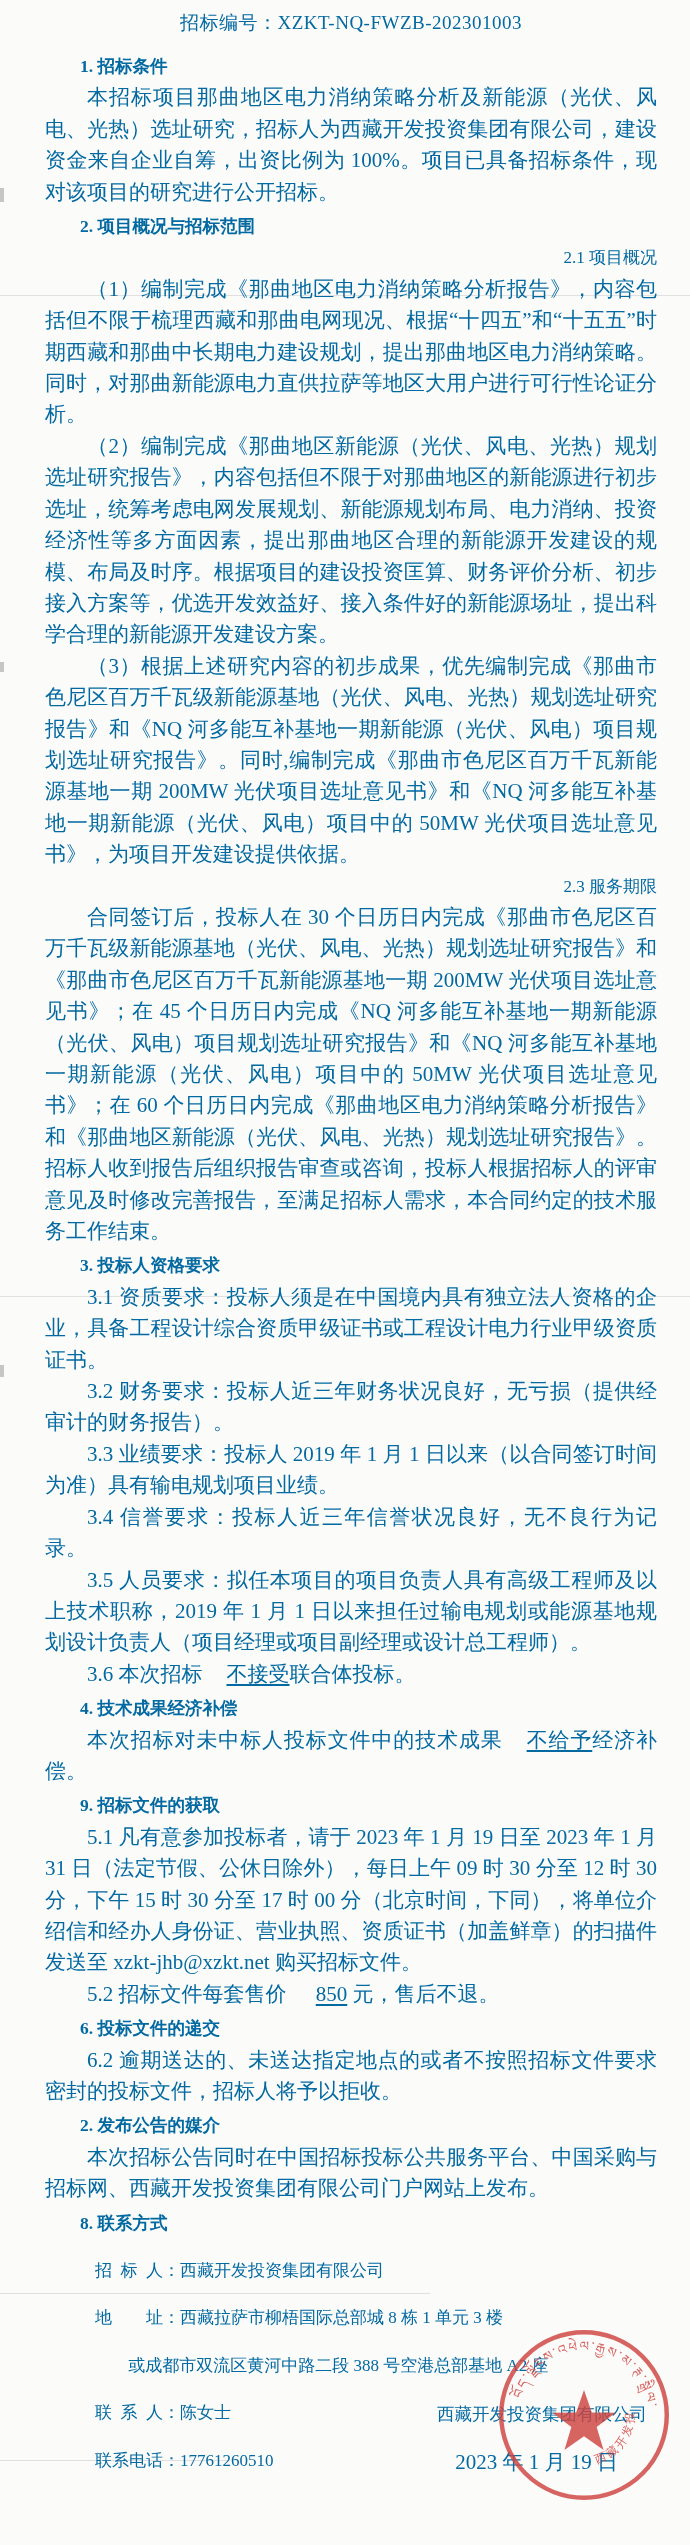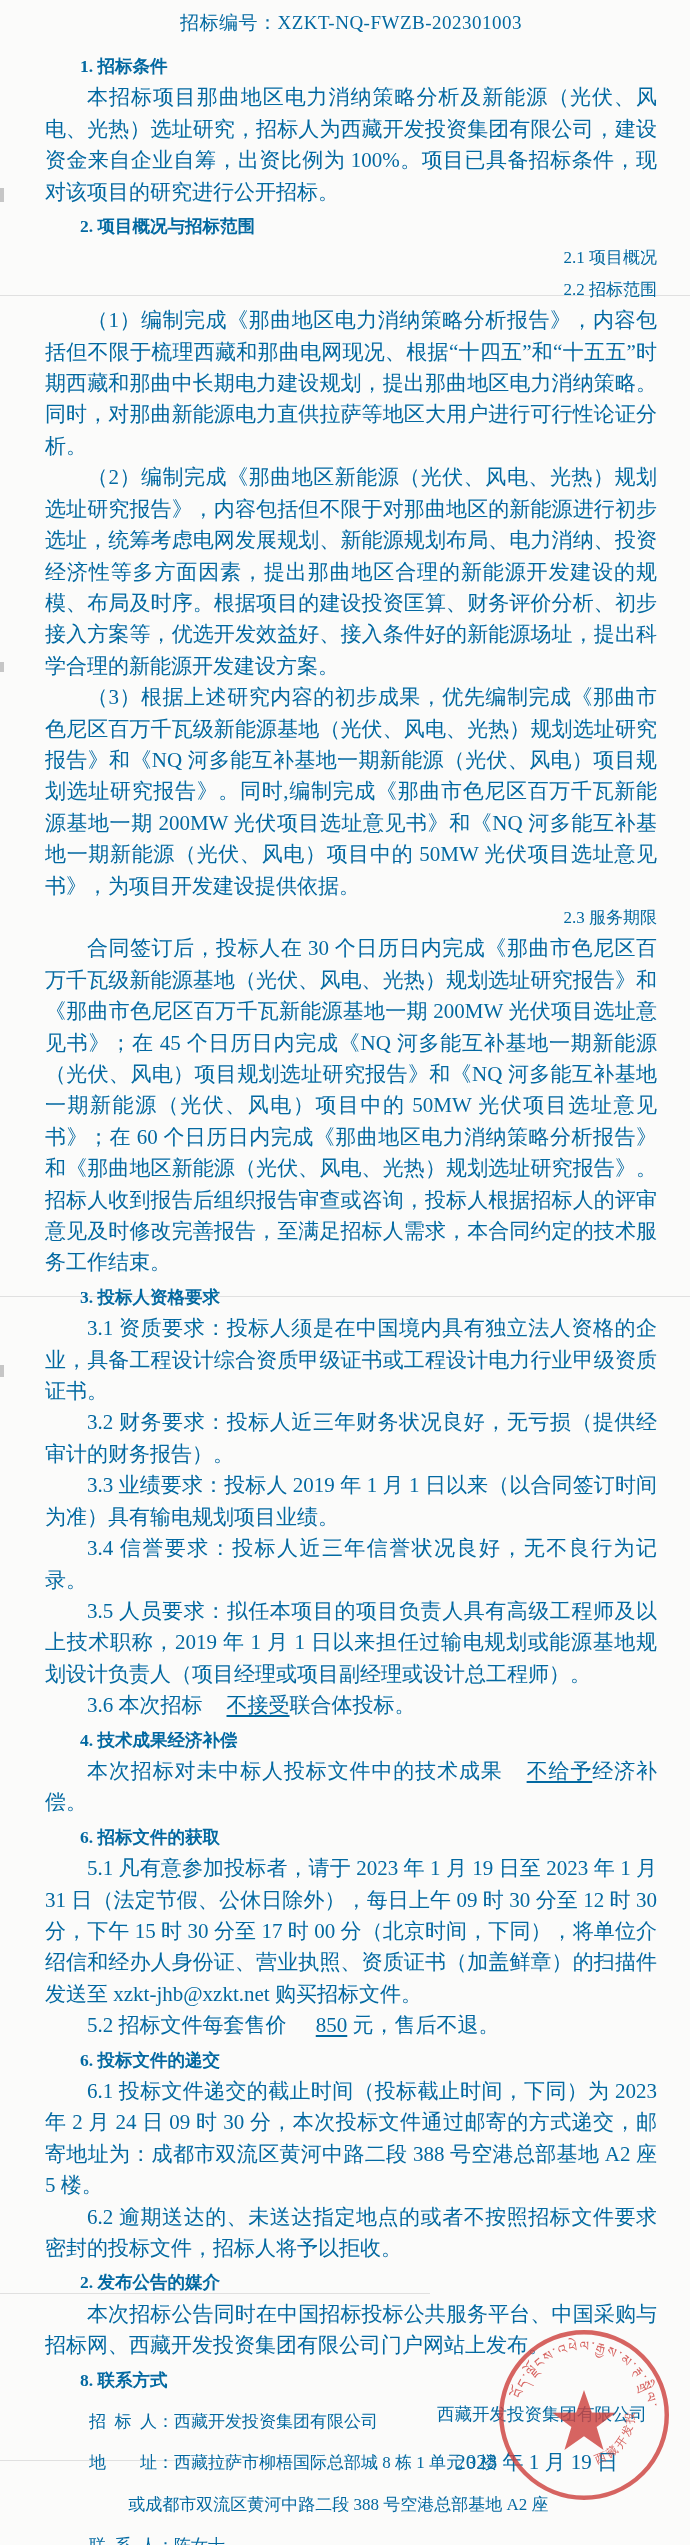--- a/index.html
+++ b/index.html
@@ -8,21 +8,21 @@
     background:#fbfbfa; overflow:hidden;
     font-family:"Liberation Serif","DejaVu Serif",serif;
     color:#0369a1;
   }
   .content { position:absolute; top:8px; left:45px; width:612px; }
   .title { font-size:19px; line-height:30px; text-align:center; letter-spacing:.5px; margin:0 0 13px 0; }
   .h  { font-size:17.5px; font-weight:bold; line-height:31.4px; text-indent:2em; margin:3px 0 0 0; }
   .sub{ font-size:17px; line-height:31.4px; text-indent:2em; margin:0;text-align:right; }
   .para { font-size:21px; line-height:31.4px; text-indent:2em; text-align:justify; margin:0; }
   .u { text-decoration:underline; text-underline-offset:3px;margin-left:24px; }
-  .row { font-size:17px; line-height:31.4px; text-indent:2em; margin:10px; }
+  .row { font-size:17px; line-height:31.4px; text-indent:2em; margin:16px; }
   .row-cont { font-size:17px; line-height:31.4px; text-indent:4.9em; margin:0; }
   .signature { position:absolute; top:2398px; right:33px; text-align:right; z-index:2; }
   .sig-company { font-size:17.5px; line-height:33px; padding-right:10px; margin:0; }
   .sig-date    { font-size:21px;   line-height:33px; padding-right:24px; margin:15px; }
   .seal { position:absolute; left:495px; top:2326px; width:178px; height:178px; z-index:3;
           opacity:.82; pointer-events:none; }
   
   .artifact { position:absolute; left:0; height:1px; background:#d9d9d9; opacity:.8; }
   .smudge { position:absolute; left:0; width:4px; background:#9a9a9a; opacity:.55; }
 </style>
@@ -40,44 +40,42 @@
   <div class="smudge" style="top:1365px; height:12px;"></div>
 
   <div class="content">
     <p class="title">招标编号：XZKT-NQ-FWZB-202301003</p>
 
     <p class="h">1.  招标条件</p>
     <p class="para">本招标项目那曲地区电力消纳策略分析及新能源（光伏、风电、光热）选址研究，招标人为西藏开发投资集团有限公司，建设资金来自企业自筹，出资比例为 100%。项目已具备招标条件，现对该项目的研究进行公开招标。</p>
 
     <p class="h">2.  项目概况与招标范围</p>
     <p class="sub">2.1 项目概况</p>
-    <p class="sub">2.2 招标范围</p>
     <p class="para">（1）编制完成《那曲地区电力消纳策略分析报告》，内容包括但不限于梳理西藏和那曲电网现况、根据“十四五”和“十五五”时期西藏和那曲中长期电力建设规划，提出那曲地区电力消纳策略。同时，对那曲新能源电力直供拉萨等地区大用户进行可行性论证分析。</p>
     <p class="para">（2）编制完成《那曲地区新能源（光伏、风电、光热）规划选址研究报告》，内容包括但不限于对那曲地区的新能源进行初步选址，统筹考虑电网发展规划、新能源规划布局、电力消纳、投资经济性等多方面因素，提出那曲地区合理的新能源开发建设的规模、布局及时序。根据项目的建设投资匡算、财务评价分析、初步接入方案等，优选开发效益好、接入条件好的新能源场址，提出科学合理的新能源开发建设方案。</p>
     <p class="para">（3）根据上述研究内容的初步成果，优先编制完成《那曲市色尼区百万千瓦级新能源基地（光伏、风电、光热）规划选址研究报告》和《NQ 河多能互补基地一期新能源（光伏、风电）项目规划选址研究报告》。同时,编制完成《那曲市色尼区百万千瓦新能源基地一期 200MW 光伏项目选址意见书》和《NQ 河多能互补基地一期新能源（光伏、风电）项目中的 50MW 光伏项目选址意见书》，为项目开发建设提供依据。</p>
     <p class="sub">2.3 服务期限</p>
     <p class="para">合同签订后，投标人在 30 个日历日内完成《那曲市色尼区百万千瓦级新能源基地（光伏、风电、光热）规划选址研究报告》和《那曲市色尼区百万千瓦新能源基地一期 200MW 光伏项目选址意见书》；在 45 个日历日内完成《NQ 河多能互补基地一期新能源（光伏、风电）项目规划选址研究报告》和《NQ 河多能互补基地一期新能源（光伏、风电）项目中的 50MW 光伏项目选址意见书》；在 60 个日历日内完成《那曲地区电力消纳策略分析报告》和《那曲地区新能源（光伏、风电、光热）规划选址研究报告》。招标人收到报告后组织报告审查或咨询，投标人根据招标人的评审意见及时修改完善报告，至满足招标人需求，本合同约定的技术服务工作结束。</p>
 
     <p class="h">3.  投标人资格要求</p>
     <p class="para">3.1 资质要求：投标人须是在中国境内具有独立法人资格的企业，具备工程设计综合资质甲级证书或工程设计电力行业甲级资质证书。</p>
     <p class="para">3.2 财务要求：投标人近三年财务状况良好，无亏损（提供经审计的财务报告）。</p>
     <p class="para">3.3 业绩要求：投标人 2019 年 1 月 1 日以来（以合同签订时间为准）具有输电规划项目业绩。</p>
     <p class="para">3.4 信誉要求：投标人近三年信誉状况良好，无不良行为记录。</p>
     <p class="para">3.5 人员要求：拟任本项目的项目负责人具有高级工程师及以上技术职称，2019 年 1 月 1 日以来担任过输电规划或能源基地规划设计负责人（项目经理或项目副经理或设计总工程师）。</p>
     <p class="para"><span>3.6 本次招标</span><span class="u">不接受</span><span>联合体投标。</span></p>
 
     <p class="h">4.  技术成果经济补偿</p>
     <p class="para"><span>本次招标对未中标人投标文件中的技术成果</span><span class="u">不给予</span><span>经济补偿。</span></p>
 
-    <p class="h">6.  招标文件的获取</p>
+    <p class="h">9.  招标文件的获取</p>
     <p class="para">5.1 凡有意参加投标者，请于 2023 年 1 月 19 日至 2023 年 1 月 31 日（法定节假、公休日除外），每日上午 09 时 30 分至 12 时 30 分，下午 15 时 30 分至 17 时 00 分（北京时间，下同），将单位介绍信和经办人身份证、营业执照、资质证书（加盖鲜章）的扫描件发送至 xzkt-jhb@xzkt.net 购买招标文件。</p>
     <p class="para"><span>5.2 招标文件每套售价 </span><span class="u">850</span><span> 元，售后不退。</span></p>
 
     <p class="h">6.  投标文件的递交</p>
-    <p class="para">6.1 投标文件递交的截止时间（投标截止时间，下同）为 2023 年 2 月 24 日 09 时 30 分，本次投标文件通过邮寄的方式递交，邮寄地址为：成都市双流区黄河中路二段 388 号空港总部基地 A2 座 5 楼。</p>
     <p class="para">6.2 逾期送达的、未送达指定地点的或者不按照招标文件要求密封的投标文件，招标人将予以拒收。</p>
 
     <p class="h">2.  发布公告的媒介</p>
     <p class="para">本次招标公告同时在中国招标投标公共服务平台、中国采购与招标网、西藏开发投资集团有限公司门户网站上发布。</p>
 
     <p class="h">8.  联系方式</p>
     <p class="row"><span>招 标 人：</span><span>西藏开发投资集团有限公司</span></p>
     <p class="row"><span>地   址：</span><span>西藏拉萨市柳梧国际总部城 8 栋 1 单元 3 楼</span></p>
     <p class="row-cont">或成都市双流区黄河中路二段 388 号空港总部基地 A2 座</p>
     <p class="row"><span>联 系 人：</span><span>陈女士</span></p>

